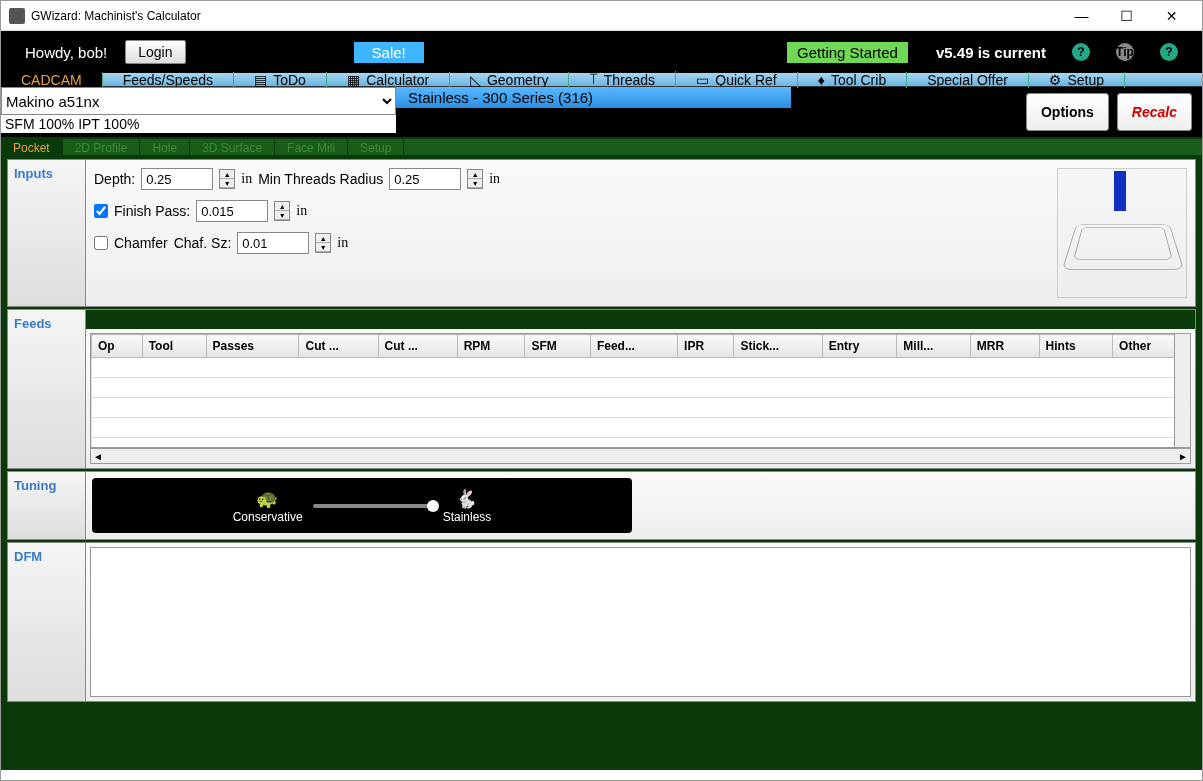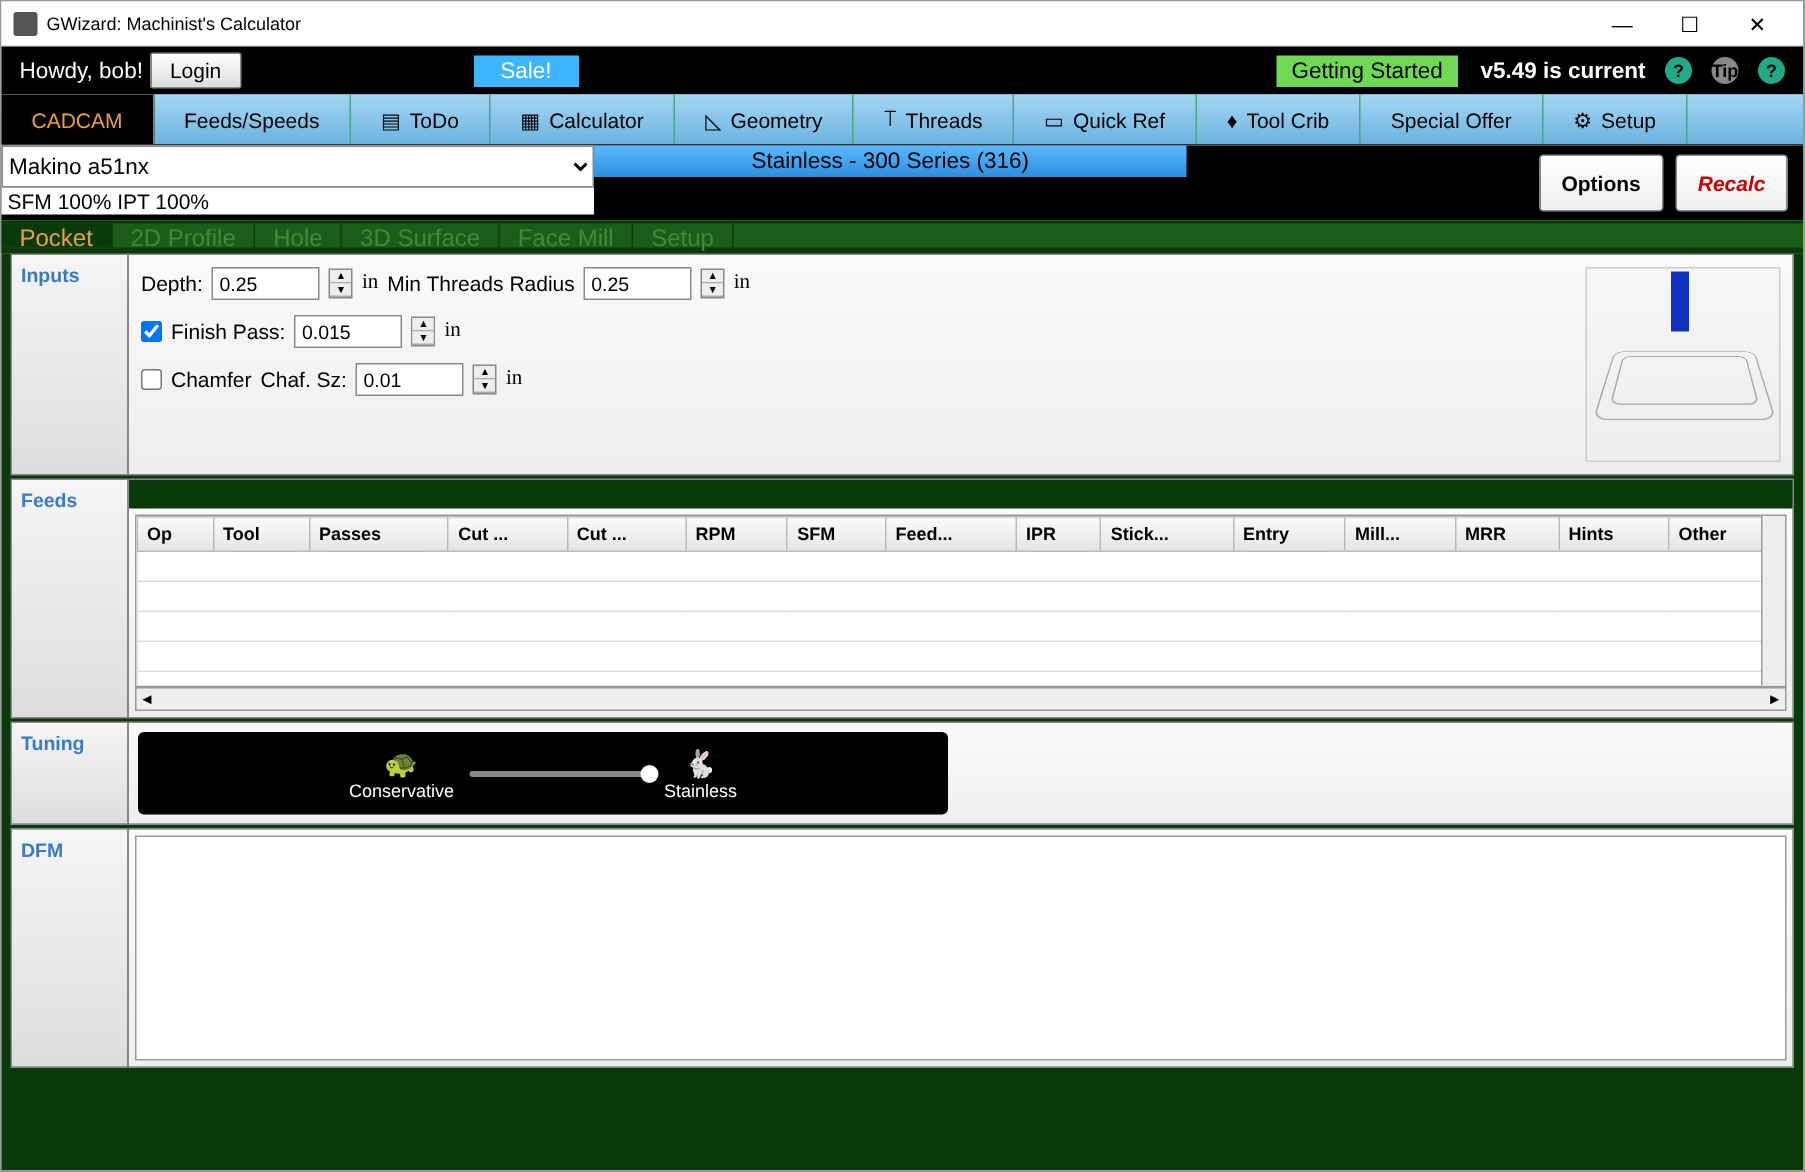--- a/index.html
+++ b/index.html
@@ -5,46 +5,46 @@
 * { box-sizing: border-box; margin: 0; padding: 0; font-family: Arial, sans-serif; }
 body { background: #ccc; width: 1203px; height: 781px; overflow: hidden; }
 
 .window { background: #fff; border: 1px solid #999; height: 781px; }
 
 .titlebar { height: 30px; background: #fff; display: flex; align-items: center; padding: 0 8px; border-bottom: 1px solid #ddd; }
 .titlebar-icon { width: 16px; height: 16px; background: #555; margin-right: 6px; border-radius: 2px; }
 .titlebar-text { font-size: 12px; flex: 1; }
 .win-btn { width: 45px; height: 28px; display: inline-flex; align-items: center; justify-content: center; font-size: 14px; cursor: pointer; }
 
-.headerbar { height: 32px; background: #000; display: flex; align-items: center; padding: 0 12px; gap: 5px; }
+.headerbar { height: 42px; background: #000; display: flex; align-items: center; padding: 0 24px; gap: 18px; }
 .greeting { color: #fff; font-size: 15px; }
 .login-btn { background: linear-gradient(#fff,#ddd); border: 1px solid #888; padding: 3px 12px; font-size: 14px; cursor: pointer; border-radius: 2px; }
 .sale-btn { background: #3db5ff; color: #fff; padding: 2px 18px; font-size: 15px; border: none; margin-left: 150px; }
 .flex-spacer { flex: 1; }
 .getting-started { background: #6fd956; color: #000; padding: 2px 10px; font-size: 15px; }
 .version { color: #fff; font-size: 15px; font-weight: bold; margin-left: 10px; }
 .help-icon { width: 18px; height: 18px; border-radius: 50%; background: #2a8; color: #000; display: inline-flex; align-items: center; justify-content: center; font-size: 12px; font-weight: bold; margin-left: 8px; cursor:pointer; }
 .tip-icon { background: #888; }
 
-.navtabs { height: 34px; background: linear-gradient(#a5d6f2,#6cb3e0); display: flex; border-bottom: 1px solid #333; }
+.navtabs { height: 14px; background: linear-gradient(#a5d6f2,#6cb3e0); display: flex; border-bottom: 1px solid #333; align-items: center; }
 .navtab { display: flex; align-items: center; justify-content: center; padding: 0 20px; border-right: 1px solid #4a8; font-size: 14px; cursor: pointer; gap: 6px; }
 .navtab.active { background: #000; color: #e9a23b; }
 
 .machinerow { height: 50px; background: #000; display: flex; align-items: flex-start; padding: 0; }
 .machine-select-wrap { width: 395px; }
 .machine-select { width: 100%; height: 28px; font-size: 15px; background: #fff; border: 1px solid #888; }
 .machine-sub { background: #fff; font-size: 14px; padding: 1px 4px; }
 .material-wrap { width: 395px; }
-.material-bar { background: linear-gradient(#5bb8ff,#2a8fe0); color: #000; text-align: center; font-size: 15px; padding: 2px 0; }
+.material-bar { background: linear-gradient(#5bb8ff,#2a8fe0); color: #000; font-size: 15px; padding: 2px 12px; }
 .machine-btns { margin-left: auto; display: flex; gap: 8px; padding: 6px 10px; }
 .big-btn { background: linear-gradient(#fff,#eee); border: 1px solid #888; padding: 10px 14px; font-size: 14px; font-weight: bold; cursor: pointer; border-radius: 3px; }
 .recalc { color: #c00; font-style: italic; }
 
 .miniTabs { height: 22px; background: #1a5c1a; display: flex; border-top: 2px solid #0a3a0a; border-bottom: 4px solid #0a3a0a;}
-.miniTab { padding: 2px 12px; font-size: 16px; color: #3d8a3d; cursor: pointer; border-right: 1px solid #0a3a0a; }
+.miniTab { padding: 2px 12px; font-size: 12px; color: #3d8a3d; cursor: pointer; border-right: 1px solid #0a3a0a; }
 .miniTab.active { background: #0a3a0a; color: #e9a23b; }
 
 .mainarea { background: #0a3a0a; padding: 0 6px 6px 6px; height: calc(781px - 30px - 38px - 30px - 50px - 22px); overflow: hidden; }
 .panel-row { display: flex; border: 1px solid #888; margin-bottom: 2px; }
 .panel-label { width: 78px; background: linear-gradient(#f5f5f5,#ddd); color: #3a7bc8; font-weight: bold; font-size: 13px; padding: 6px; border-right: 1px solid #888; }
 .panel-body { flex: 1; background: linear-gradient(#fafafa,#eee); padding: 8px; position: relative; }
 
 .inputs-body { display: flex; }
 .inputs-fields { flex: 1; }
 .field-line { display: flex; align-items: center; gap: 6px; margin-bottom: 10px; font-size: 14px; }

